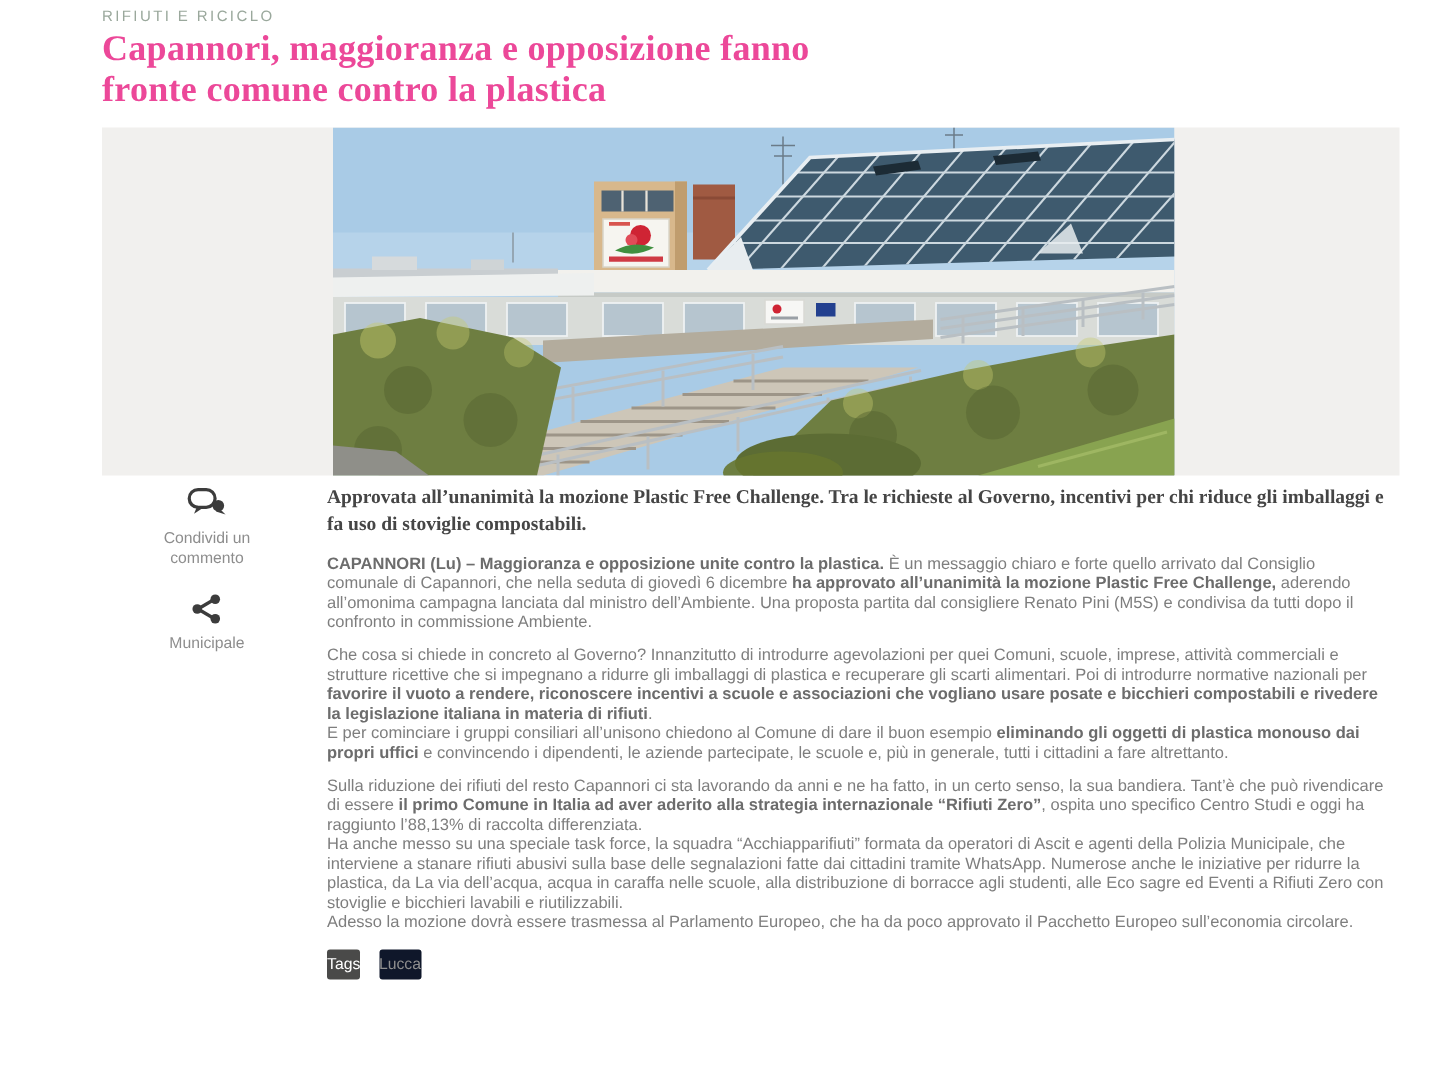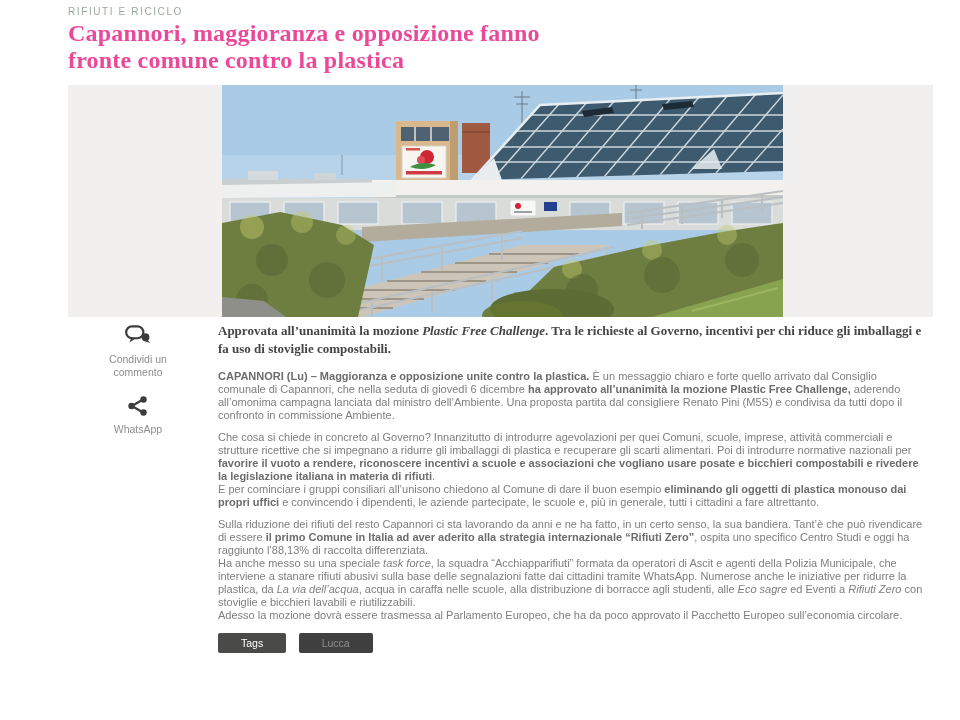--- a/index.html
+++ b/index.html
@@ -20,27 +20,27 @@
   .rail-item svg{display:block;margin:0 auto 5px;}
   .rail-label{font-size:10.5px;line-height:13px;color:#8d8d8d;max-width:96px;margin:0 auto;}
   .rail-item.clickable{cursor:pointer;}
 
   .article{position:absolute;left:218px;top:322px;width:708px;}
   .intro{margin:0 0 12px;font-family:"Liberation Serif",serif;font-weight:bold;
     font-size:13px;line-height:18px;color:#454545;}
   .byline{margin:0 0 10px;font-size:11px;color:#8a8a8a;}
   .para{margin:0 0 9px;font-size:11px;line-height:13px;color:#7e7e7e;}
   .para .b{font-weight:bold;color:#6c6c6c;}
-  .i{font-style:italic;}
+  .i{}
 
   .tags{margin-top:11px;}
-  .tag{display:inline-block;font-size:10.5px;line-height:12px;padding:4px 23px;
+  .tag{display:inline-block;font-size:10.5px;line-height:12px;padding:4px 0;
     border-radius:2px;margin-right:8px;vertical-align:middle;}
   .tag.dark{background:#4a4a49;color:#ffffff;}
-  .tag.light{background:#404040;color:#8f8f8f;cursor:pointer;}
+  .tag.light{background:#0f172a;color:#8f8f8f;cursor:pointer;}
 </style>
 </head>
 <body>
 
 <div class="page">
 
   <div class="category">RIFIUTI E RICICLO</div>
 
   <h1 class="title">
     <span>Capannori, maggioranza e opposizione fanno</span>
@@ -233,21 +233,21 @@
     </div>
 
     <div class="rail-item clickable">
       <svg width="24" height="24" viewBox="0 0 24 24">
         <line x1="6" y1="12" x2="17" y2="5.5" stroke="#3c3c3c" stroke-width="2.2"></line>
         <line x1="6" y1="12" x2="17" y2="18.5" stroke="#3c3c3c" stroke-width="2.2"></line>
         <circle cx="5.5" cy="12" r="3.2" fill="#3c3c3c"></circle>
         <circle cx="17.5" cy="5.5" r="3.2" fill="#3c3c3c"></circle>
         <circle cx="17.5" cy="18.5" r="3.2" fill="#3c3c3c"></circle>
       </svg>
-      <div class="rail-label">WhatsApp</div>
+      <div class="rail-label">Municipale</div>
     </div>
   </aside>
 
   <main class="article">
     <p class="intro"><span>Approvata all’unanimità la mozione </span><span class="i">Plastic Free Challenge</span><span>. Tra le richieste al Governo, incentivi per chi riduce gli imballaggi e fa uso di stoviglie compostabili.</span></p>
     <p class="para"><span class="b">CAPANNORI (Lu) – Maggioranza e opposizione unite contro la plastica.</span><span> È un messaggio chiaro e forte quello arrivato dal Consiglio comunale di Capannori, che nella seduta di giovedì 6 dicembre </span><span class="b">ha approvato all’unanimità la mozione Plastic Free Challenge,</span><span> aderendo all’omonima campagna lanciata dal ministro dell’Ambiente. Una proposta partita dal consigliere Renato Pini (M5S) e condivisa da tutti dopo il confronto in commissione Ambiente.</span></p>
     <p class="para"><span>Che cosa si chiede in concreto al Governo? Innanzitutto di introdurre agevolazioni per quei Comuni, scuole, imprese, attività commerciali e strutture ricettive che si impegnano a ridurre gli imballaggi di plastica e recuperare gli scarti alimentari. Poi di introdurre normative nazionali per </span><span class="b">favorire il vuoto a rendere, riconoscere incentivi a scuole e associazioni che vogliano usare posate e bicchieri compostabili e rivedere la legislazione italiana in materia di rifiuti</span><span>.</span><br><span>E per cominciare i gruppi consiliari all’unisono chiedono al Comune di dare il buon esempio </span><span class="b">eliminando gli oggetti di plastica monouso dai propri uffici</span><span> e convincendo i dipendenti, le aziende partecipate, le scuole e, più in generale, tutti i cittadini a fare altrettanto.</span></p>
     <p class="para"><span>Sulla riduzione dei rifiuti del resto Capannori ci sta lavorando da anni e ne ha fatto, in un certo senso, la sua bandiera. Tant’è che può rivendicare di essere </span><span class="b">il primo Comune in Italia ad aver aderito alla strategia internazionale “Rifiuti Zero”</span><span>, ospita uno specifico Centro Studi e oggi ha raggiunto l’88,13% di raccolta differenziata.</span><br><span>Ha anche messo su una speciale </span><span class="i">task force</span><span>, la squadra “Acchiapparifiuti” formata da operatori di Ascit e agenti della Polizia Municipale, che interviene a stanare rifiuti abusivi sulla base delle segnalazioni fatte dai cittadini tramite WhatsApp. Numerose anche le iniziative per ridurre la plastica, da </span><span class="i">La via dell’acqua</span><span>, acqua in caraffa nelle scuole, alla distribuzione di borracce agli studenti, alle </span><span class="i">Eco sagre</span><span> ed Eventi a </span><span class="i">Rifiuti Zero</span><span> con stoviglie e bicchieri lavabili e riutilizzabili.</span><br><span>Adesso la mozione dovrà essere trasmessa al Parlamento Europeo, che ha da poco approvato il Pacchetto Europeo sull’economia circolare.</span></p>
 
     <div class="tags">

